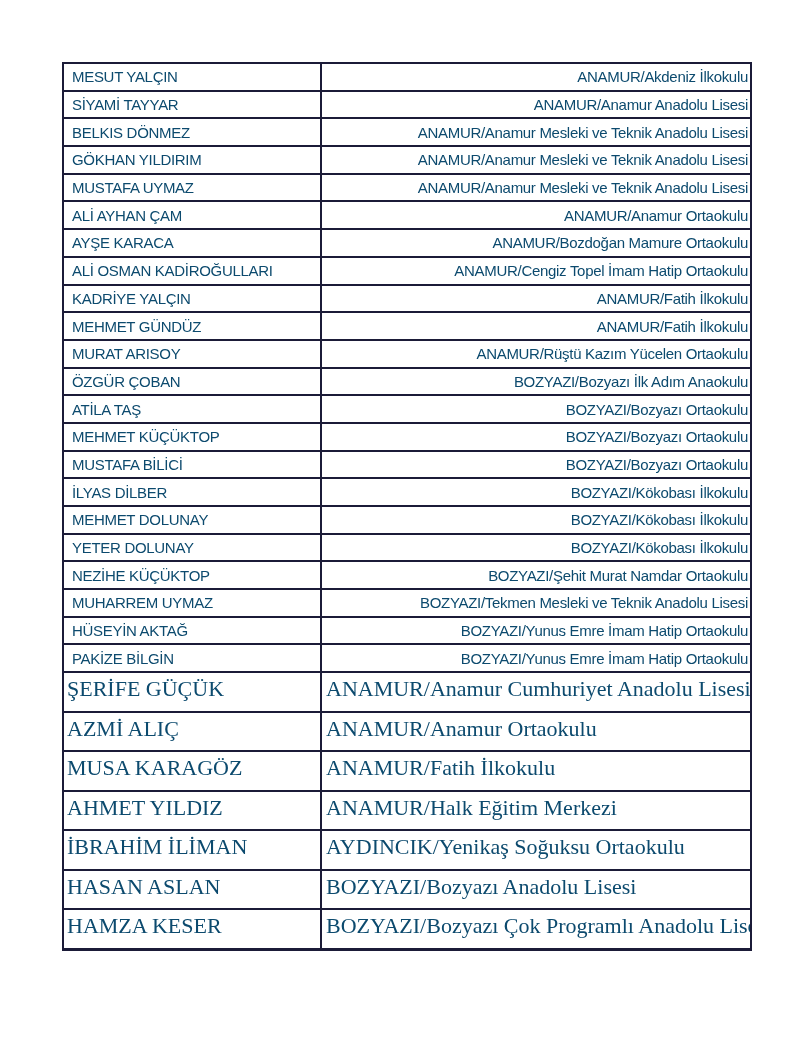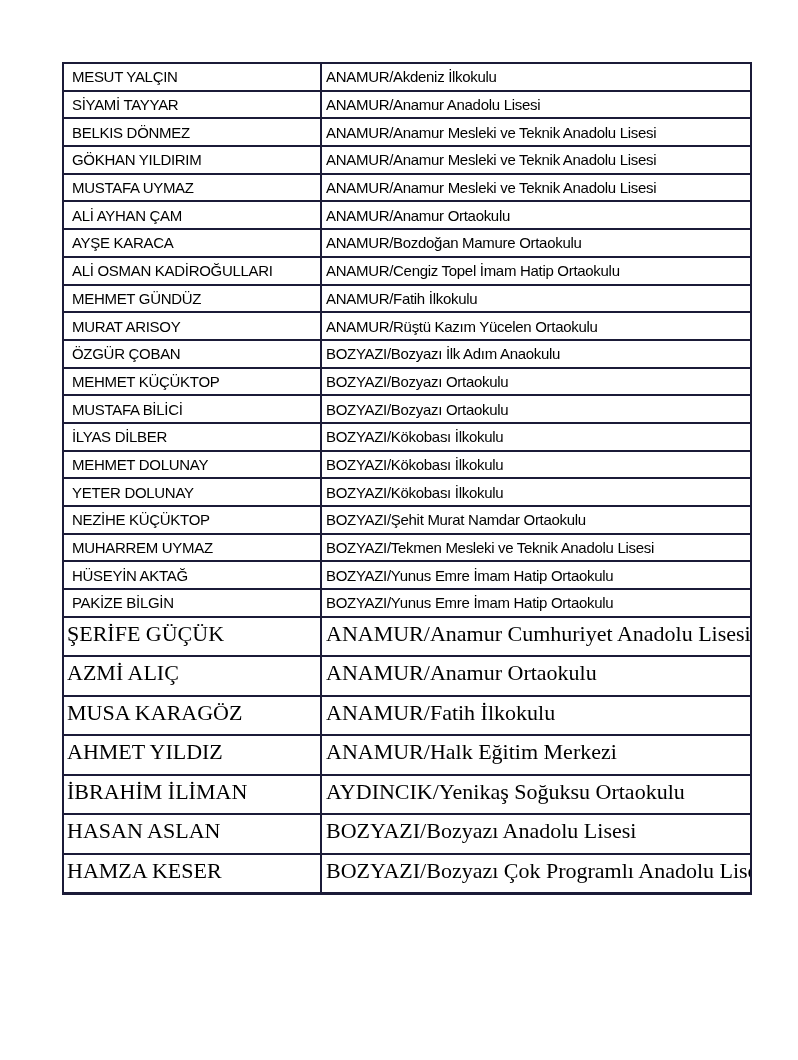--- a/index.html
+++ b/index.html
@@ -21,38 +21,38 @@
     left: 62px;
     top: 62px;
     width: 688px;
     border-collapse: collapse;
     table-layout: fixed;
     border: 2px solid #1b1b38;
     border-bottom-width: 3px;
   }
   table.assignment-table td {
     border: 2px solid #1b1b38;
-    color: #000000;
+    color: #0c4a6e;
     overflow: hidden;
     white-space: nowrap;
   }
   col.name-col  { width: 258px; }
   col.school-col{ width: 430px; }
 
   
   tr.sans td {
     height: 25.7px; 
     font-family: "Liberation Sans", "DejaVu Sans", sans-serif;
     font-size: 15px;
     font-weight: 400;
     letter-spacing: -0.3px;
     vertical-align: middle;
     padding: 0 2px 0 8px;
   }
-  tr.sans td.school-cell { padding-left: 4px; }
+  tr.sans td.school-cell { padding-left: 4px; text-align: right; }
 
   
   tr.serif td {
     height: 34.5px; 
     font-family: "Liberation Serif", "DejaVu Serif", serif;
     font-size: 22px;
     font-weight: 400;
     vertical-align: top;
     padding: 3px 2px 0 3px;
   }
@@ -94,30 +94,38 @@
   </tr>
         <tr class="sans">
     <td class="name-cell">AYŞE KARACA</td>
     <td class="school-cell">ANAMUR/Bozdoğan Mamure Ortaokulu</td>
   </tr>
         <tr class="sans">
     <td class="name-cell">ALİ OSMAN KADİROĞULLARI</td>
     <td class="school-cell">ANAMUR/Cengiz Topel İmam Hatip Ortaokulu</td>
   </tr>
         <tr class="sans">
+    <td class="name-cell">KADRİYE YALÇIN</td>
+    <td class="school-cell">ANAMUR/Fatih İlkokulu</td>
+  </tr>
+        <tr class="sans">
     <td class="name-cell">MEHMET GÜNDÜZ</td>
     <td class="school-cell">ANAMUR/Fatih İlkokulu</td>
   </tr>
         <tr class="sans">
     <td class="name-cell">MURAT ARISOY</td>
     <td class="school-cell">ANAMUR/Rüştü Kazım Yücelen Ortaokulu</td>
   </tr>
         <tr class="sans">
     <td class="name-cell">ÖZGÜR ÇOBAN</td>
     <td class="school-cell">BOZYAZI/Bozyazı İlk Adım Anaokulu</td>
+  </tr>
+        <tr class="sans">
+    <td class="name-cell">ATİLA TAŞ</td>
+    <td class="school-cell">BOZYAZI/Bozyazı Ortaokulu</td>
   </tr>
         <tr class="sans">
     <td class="name-cell">MEHMET KÜÇÜKTOP</td>
     <td class="school-cell">BOZYAZI/Bozyazı Ortaokulu</td>
   </tr>
         <tr class="sans">
     <td class="name-cell">MUSTAFA BİLİCİ</td>
     <td class="school-cell">BOZYAZI/Bozyazı Ortaokulu</td>
   </tr>
         <tr class="sans">

